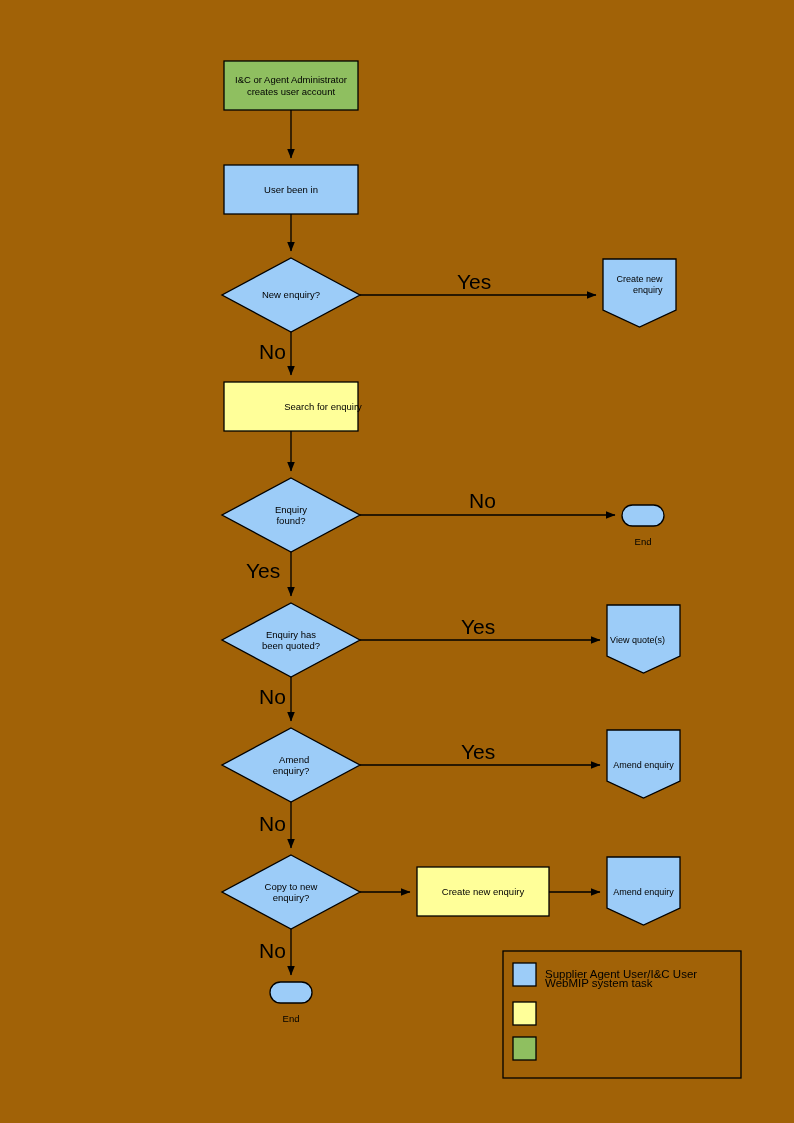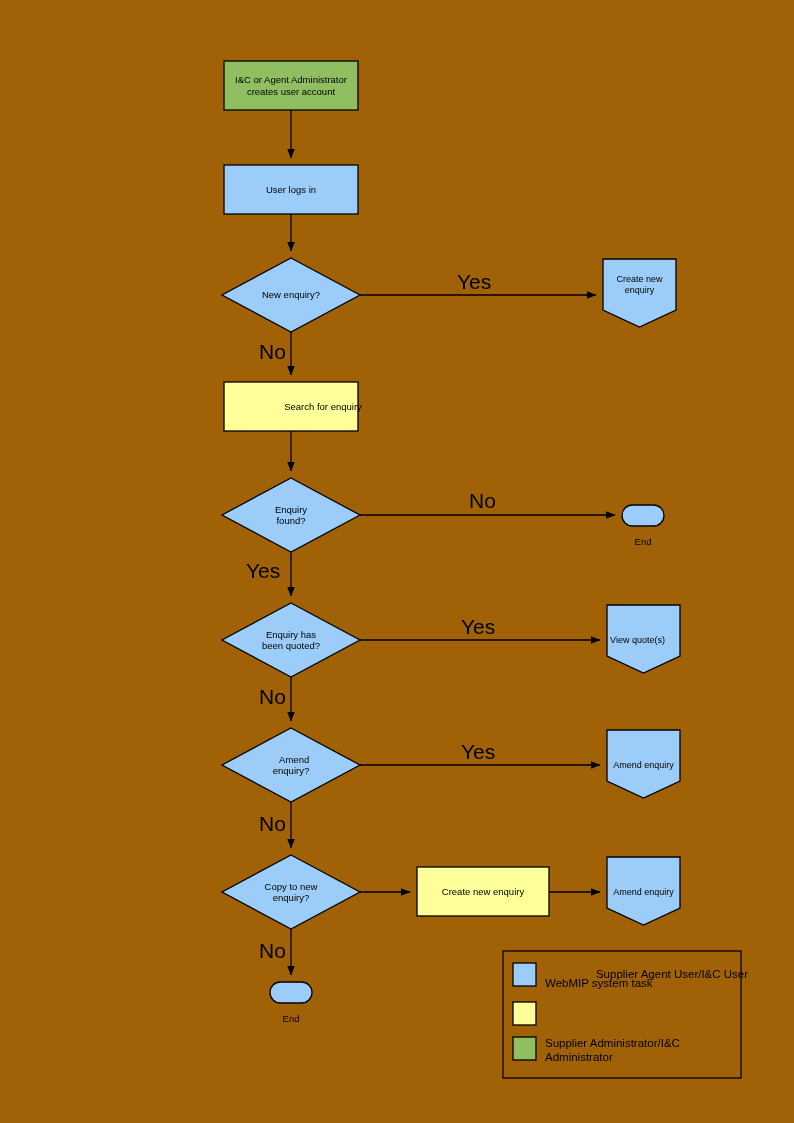--- a/index.html
+++ b/index.html
@@ -133,25 +133,25 @@
 
       <rect x="513" y="963" width="23" height="23" fill="#9CCCF8"></rect>
       <rect x="513" y="1002" width="23" height="23" fill="#FFFF99"></rect>
       <rect x="513" y="1037" width="23" height="23" fill="#8FBF60"></rect>
     </g>
   </svg>
 
   <div class="node-label lbl-box" style="left:224px;top:61px;width:134px;height:49px;">I&amp;C or Agent Administrator
 creates user account</div>
 
-  <div class="node-label lbl-box" style="left:224px;top:165px;width:134px;height:49px;">User logs in</div>
+  <div class="node-label lbl-box" style="left:224px;top:165px;width:134px;height:49px;">User been in</div>
 
   <div class="node-label lbl-diamond" style="left:232px;top:276px;width:118px;height:38px;">New enquiry?</div>
 
-  <div class="node-label lbl-pent" style="left:603px;top:266px;width:73px;height:38px;">Create new
+  <div class="node-label lbl-pent" style="left:603px;top:266px;width:73px;height:38px;text-align:right;">Create new
 enquiry</div>
 
   <div class="node-label lbl-box" style="left:224px;top:382px;width:134px;height:49px;padding-left:32px;">Search for enquiry</div>
 
   <div class="node-label lbl-diamond" style="left:232px;top:496px;width:118px;height:38px;">Enquiry
 found?</div>
 
   <div class="node-label lbl-end" style="left:622px;top:505px;width:42px;height:21px;">End</div>
 
   <div class="node-label lbl-diamond" style="left:232px;top:621px;width:118px;height:38px;">Enquiry has
@@ -176,18 +176,16 @@
   <div class="flow-text" style="left:457px;top:270px;">Yes</div>
   <div class="flow-text" style="left:259px;top:340px;">No</div>
   <div class="flow-text" style="left:469px;top:489px;">No</div>
   <div class="flow-text" style="left:246px;top:559px;">Yes</div>
   <div class="flow-text" style="left:461px;top:615px;">Yes</div>
   <div class="flow-text" style="left:259px;top:685px;">No</div>
   <div class="flow-text" style="left:461px;top:740px;">Yes</div>
   <div class="flow-text" style="left:259px;top:812px;">No</div>
   <div class="flow-text" style="left:259px;top:939px;">No</div>
 
-  <div class="legend-text" style="left:577px;top:967px;width:190px;text-align:center;">Supplier Agent User/I&amp;C User</div>
+  <div class="legend-text" style="left:545px;top:967px;width:190px;">Supplier Agent User/I&amp;C User</div>
   <div class="legend-text" style="left:545px;top:976px;width:190px;">WebMIP system task</div>
-  <div class="legend-text" style="left:545px;top:1036px;width:190px;">Supplier Administrator/I&amp;C
-Administrator</div>
 
 </div>
 
 </body></html>

